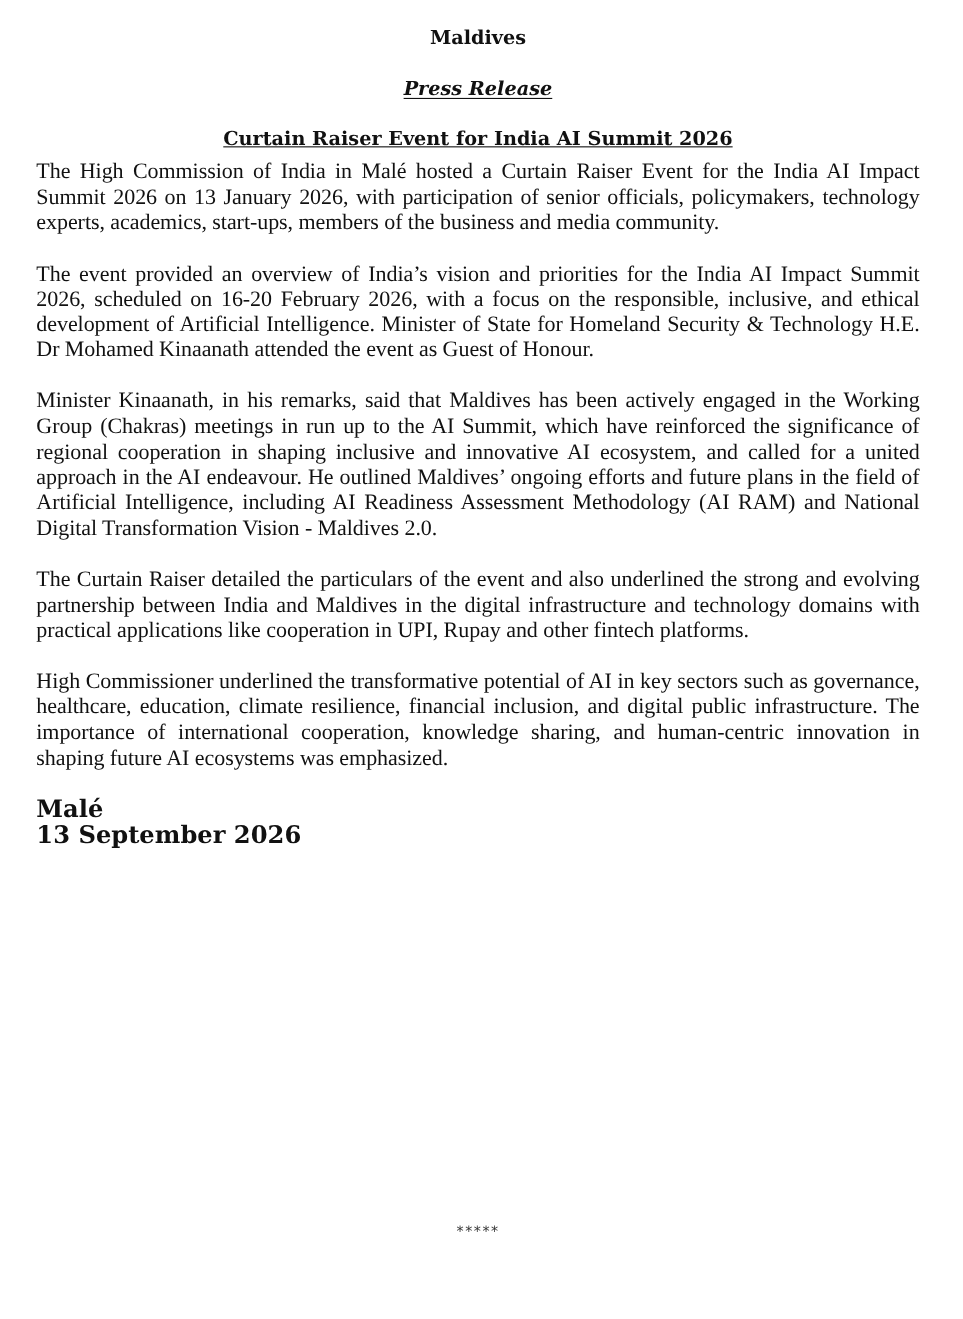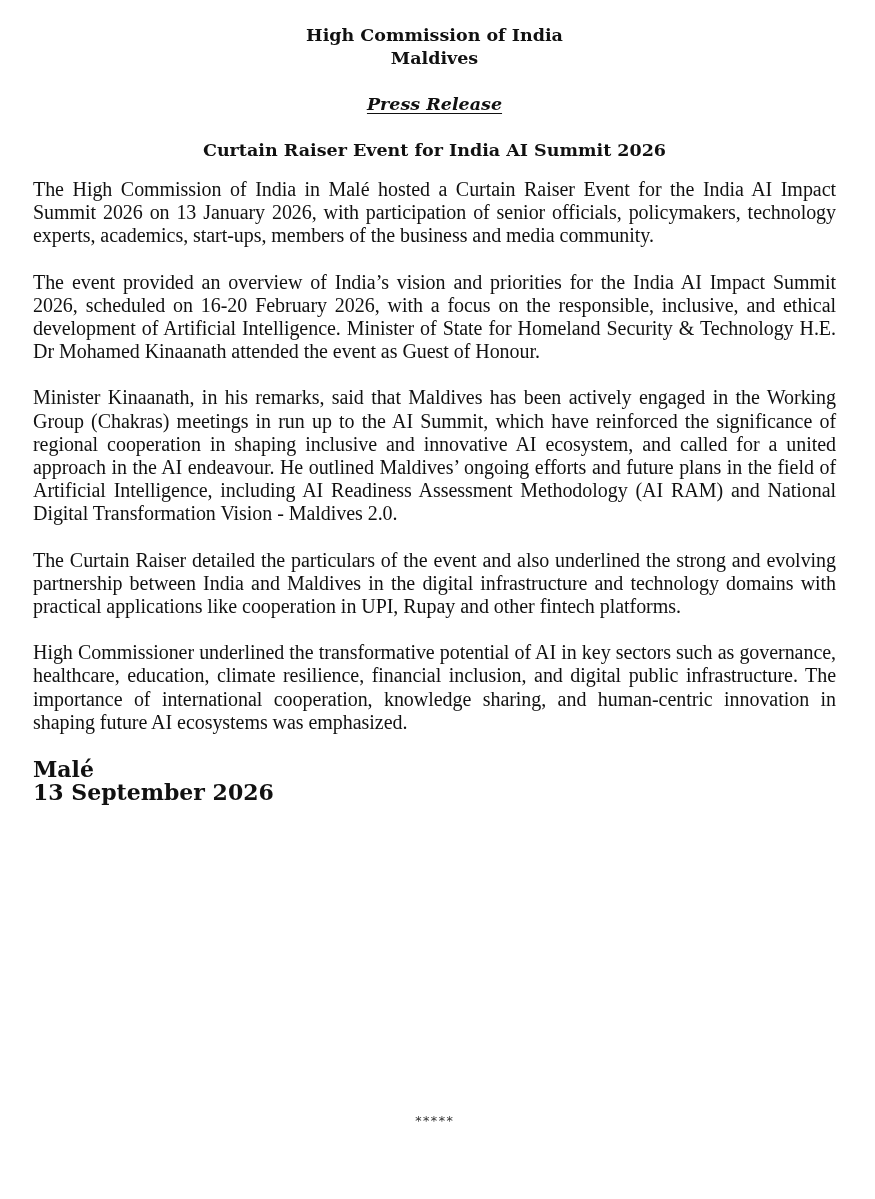--- a/index.html
+++ b/index.html
@@ -34,23 +34,24 @@
     .header .label {
       display: block;
       margin-top: 23px;
       text-decoration: underline;
       text-underline-offset: 3px;
       font-style: italic;
     }
     .header .title {
       display: block;
       margin-top: 23px;
+      text-decoration: underline;
     }
     .body {
-      margin-top: 16px;
+      margin-top: 6px;
       font-family: "Liberation Serif", serif;
       font-size: 20px;
       line-height: 23.2px;
       text-align: justify;
       letter-spacing: -0.05px;
     }
     .body p {
       margin: 0 0 23px 0;
     }
     .sign {
@@ -73,21 +74,20 @@
       font-size: 13px;
       color: #333333;
       letter-spacing: 0px;
     }
   </style>
 </head>
 <body>
 
 <div class="page">
   <div class="header">
-    <span class="org">High Commission of India</span>
     <span class="loc">Maldives</span>
     <span class="label">Press Release</span>
     <span class="title">Curtain Raiser Event for India AI Summit 2026</span>
   </div>
 
   <div class="body">
     <p>The High Commission of India in Malé hosted a Curtain Raiser Event for the India AI Impact Summit 2026 on 13 January 2026, with participation of senior officials, policymakers, technology experts, academics, start-ups, members of the business and media community.</p>
     <p>The event provided an overview of India’s vision and priorities for the India AI Impact Summit 2026, scheduled on 16-20 February 2026, with a focus on the responsible, inclusive, and ethical development of Artificial Intelligence. Minister of State for Homeland Security &amp; Technology H.E. Dr Mohamed Kinaanath attended the event as Guest of Honour.</p>
     <p>Minister Kinaanath, in his remarks, said that Maldives has been actively engaged in the Working Group (Chakras) meetings in run up to the AI Summit, which have reinforced the significance of regional cooperation in shaping inclusive and innovative AI ecosystem, and called for a united approach in the AI endeavour. He outlined Maldives’ ongoing efforts and future plans in the field of Artificial Intelligence, including AI Readiness Assessment Methodology (AI RAM) and National Digital Transformation Vision - Maldives 2.0.</p>
     <p>The Curtain Raiser detailed the particulars of the event and also underlined the strong and evolving partnership between India and Maldives in the digital infrastructure and technology domains with practical applications like cooperation in UPI, Rupay and other fintech platforms.</p>

